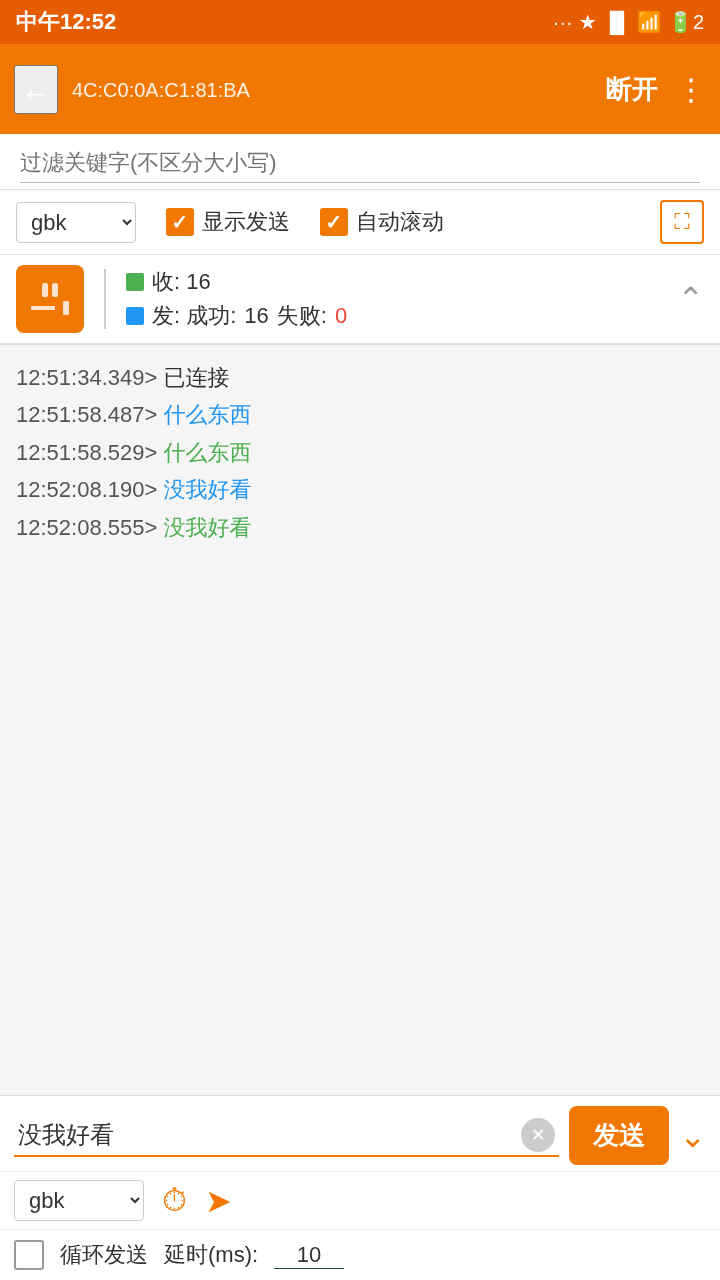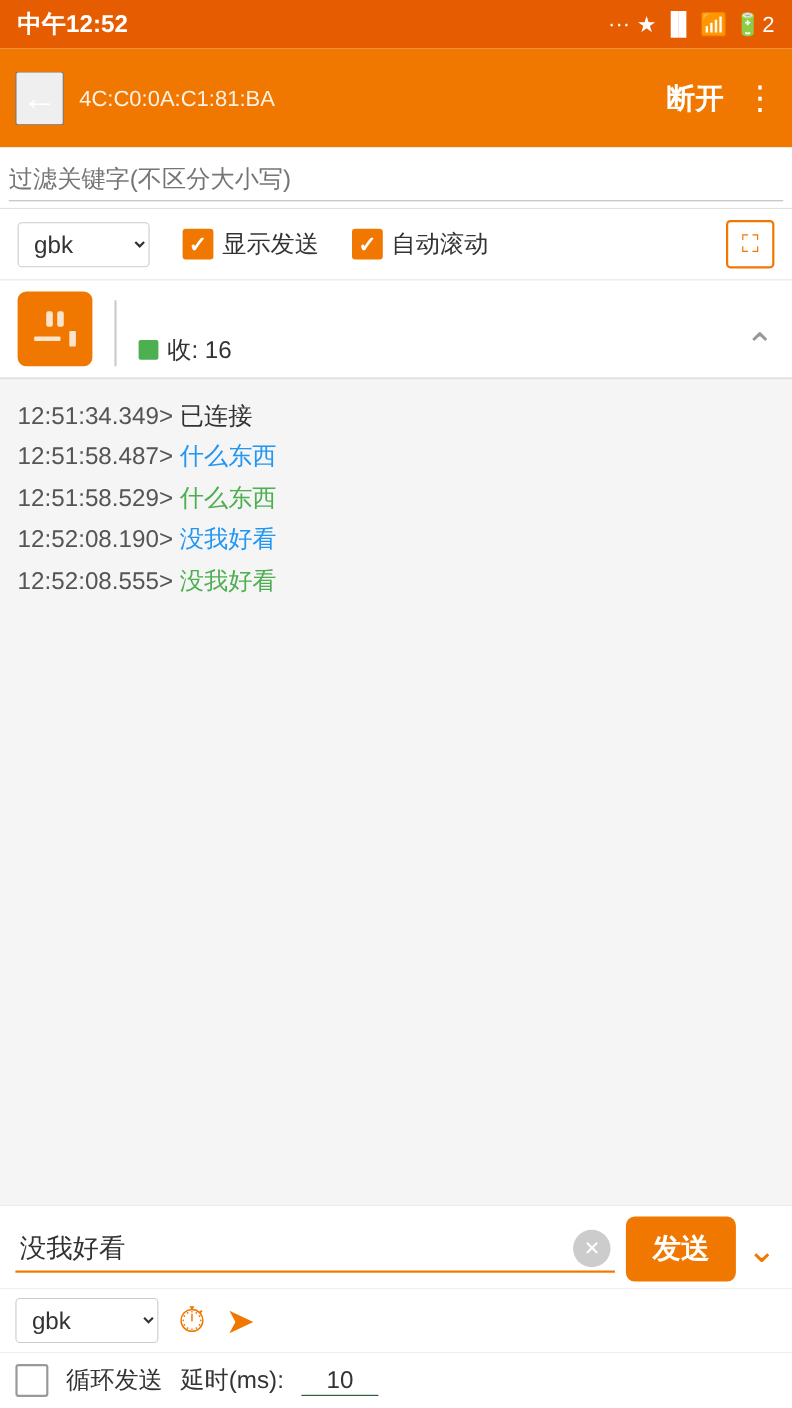--- a/index.html
+++ b/index.html
@@ -52,21 +52,21 @@
       background: transparent;
       border: none;
       color: white;
       font-size: 30px;
       cursor: pointer;
     }
 
     
     .filter-area {
       background: white;
-      padding: 10px 8px 6px;
+      padding: 10px 20px 6px;
       border-bottom: 1px solid #e0e0e0;
     }
     .filter-input {
       width: 100%;
       border: none;
       border-bottom: 1px solid #bbb;
       outline: none;
       font-size: 22px;
       color: #999;
       padding: 6px 0;
@@ -126,21 +126,21 @@
       justify-content: center;
       cursor: pointer;
       background: white;
     }
     .expand-icon { font-size: 22px; color: #f07800; }
 
     
     .stats-row {
       background: white;
       display: flex;
-      align-items: flex-end;
+      align-items: center;
       padding: 10px 16px;
       border-bottom: 2px solid #e0e0e0;
       gap: 12px;
     }
     .stats-controls {
       background: #f07800;
       border-radius: 8px;
       width: 68px;
       height: 68px;
       display: flex;
@@ -372,20 +372,27 @@
       <div style="width:24px;height:4px;background:rgba(255,255,255,0.8);border-radius:1px;"></div>
       <div style="width:6px;height:14px;background:rgba(255,255,255,0.8);border-radius:1px;margin-left:4px;"></div>
     </div>
   </div>
   <div class="divider-v"></div>
   <div class="stats-text">
     <div class="stats-recv">
       <span class="dot-green"></span>
       <span class="recv-count">收: 16</span>
     </div>
+    <div class="stats-send">
+      <span class="dot-blue"></span>
+      <span class="send-success">发: 成功: </span>
+      <span class="send-success">16</span>
+      <span style="color:#333;font-size:22px;"> 失败: </span>
+      <span class="send-fail">0</span>
+    </div>
   </div>
   <button class="collapse-btn">
     <span>⌃</span>
   </button>
 </div>
 
 <div class="log-area" id="log-area">
     <div class="log-line"><span class="log-time">12:51:34.349&gt; </span><span style="color:#333">已连接</span></div>
     <div class="log-line"><span class="log-time">12:51:58.487&gt; </span><span style="color:#2196f3">什么东西</span></div>
     <div class="log-line"><span class="log-time">12:51:58.529&gt; </span><span style="color:#4caf50">什么东西</span></div>

